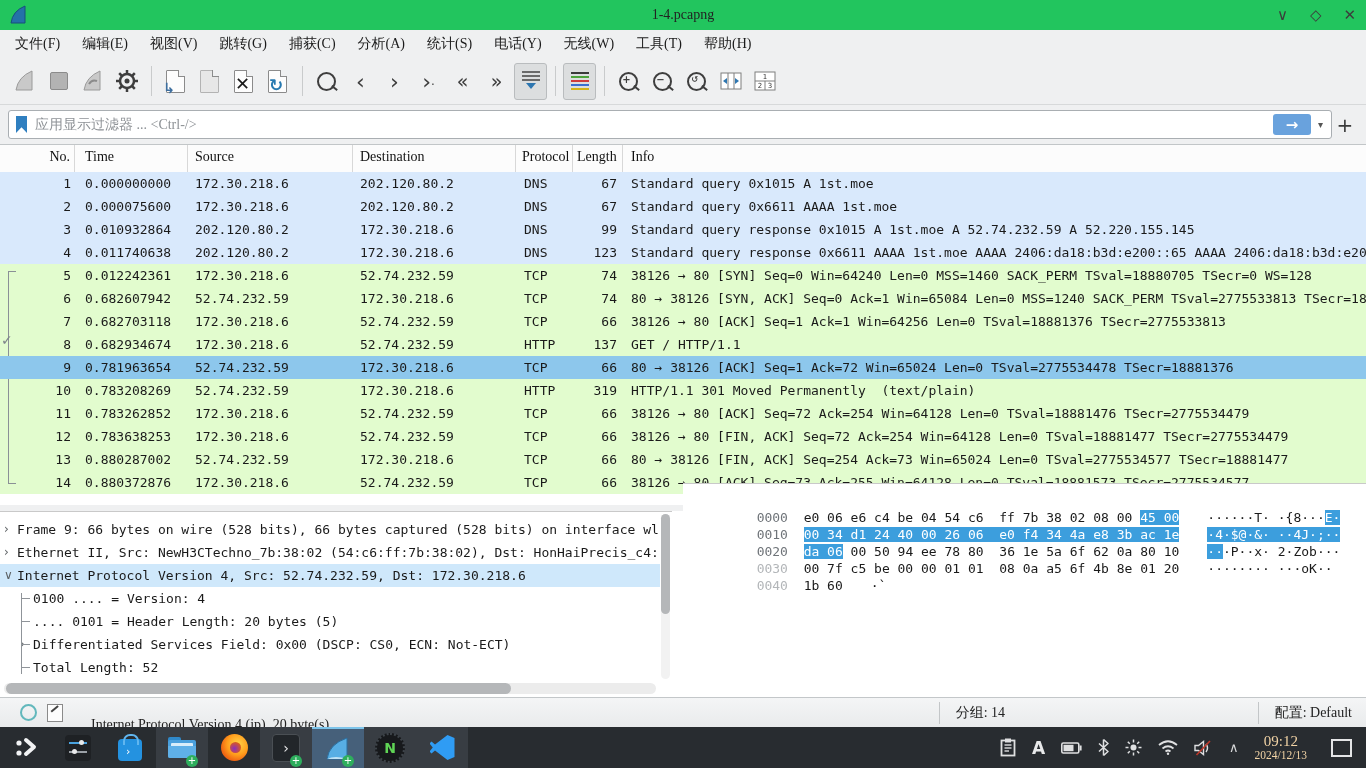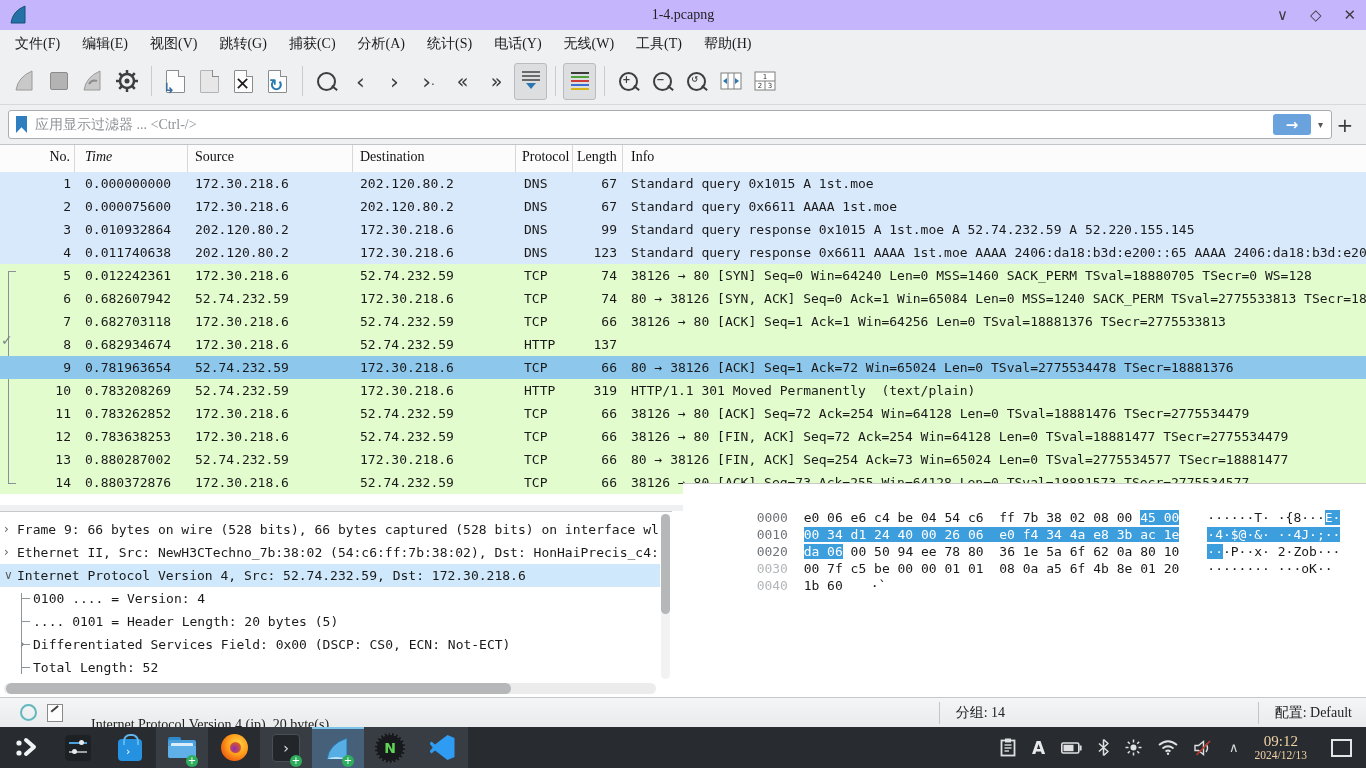--- a/index.html
+++ b/index.html
@@ -1,19 +1,19 @@
 <!DOCTYPE html>
 <html><head>
 <meta charset="utf-8">
 <style>
   html,body{margin:0;padding:0;background:#444;}
   #screen{position:relative;width:1366px;height:768px;overflow:hidden;
     font-family:"Liberation Serif","DejaVu Serif",serif;font-size:14px;color:#1a1a1a;background:#ffffff;}
   
-  #titlebar{position:absolute;left:0;top:0;width:1366px;height:30px;background:#c4b5fd;display:flex;align-items:center;}
+  #titlebar{position:absolute;left:0;top:0;width:1366px;height:30px;background:#22c55e;display:flex;align-items:center;}
   #title{position:absolute;left:0;right:0;text-align:center;font-size:14px;color:#222;}
   .winbtns{position:absolute;right:10px;top:0;height:30px;display:flex;align-items:center;gap:22px;color:#3c3c3c;font-size:15px;}
   .winbtn{cursor:default;line-height:1;font-family:"DejaVu Sans",sans-serif;}
   #app-fin{margin-left:10px;z-index:2;}
   #menubar{position:absolute;left:0;top:30px;width:1366px;height:28px;background:#eff0f1;display:flex;align-items:center;padding-left:4px;box-sizing:border-box;}
   .menu-item{padding:3px 11px;color:#1b1b1b;}
   #toolbar{position:absolute;left:0;top:58px;width:1366px;height:47px;background:#eff0f1;display:flex;align-items:center;padding-left:8px;box-sizing:border-box;border-bottom:1px solid #d7d9da;}
   .tbtn{width:33px;height:37px;display:flex;align-items:center;justify-content:center;margin-right:1px;border-radius:3px;position:relative;}
   .tbtn.pressed{background:#dcdedf;border:1px solid #b9bcbe;box-sizing:border-box;}
   .tsep{width:1px;height:30px;background:#c9cbcc;margin:0 7px;}
@@ -267,21 +267,21 @@
       <span id="bookmark"></span>
       <input id="filter-input" placeholder="应用显示过滤器 ... &lt;Ctrl-/&gt;" style="">
       <span id="apply-btn">→</span>
       <span id="apply-caret">▾</span>
     </div>
     <span id="add-filter-btn">+</span>
   </div>
 
   <div id="pkt-header">
     <span class="hcell co-no">No.</span>
-    <span class="hcell co-time" style="padding-left:10px;font-style:italic;">Time</span>
+    <span class="hcell co-time" style="padding-left:10px;">Time</span>
     <span class="hcell co-src">Source</span>
     <span class="hcell co-dst">Destination</span>
     <span class="hcell co-proto" style="padding-left:6px;">Protocol</span>
     <span class="hcell co-len" style="text-align:center;padding-left:4px;">Length</span>
     <span class="hcell co-info" style="border-right:none;">Info</span>
   </div>
 
   <div id="pkt-rows">
     <div class="prow c-blue">
         <span class="co-no">1</span>
@@ -346,20 +346,21 @@
         <span class="co-len">66</span>
         <span class="co-info">38126 → 80 [ACK] Seq=1 Ack=1 Win=64256 Len=0 TSval=18881376 TSecr=2775533813</span>
       </div>
       <div class="prow c-green">
         <span class="co-no">8</span>
         <span class="co-time">0.682934674</span>
         <span class="co-src">172.30.218.6</span>
         <span class="co-dst">52.74.232.59</span>
         <span class="co-proto">HTTP</span>
         <span class="co-len">137</span>
+        <span class="co-info">GET / HTTP/1.1</span>
       </div>
       <div class="prow c-sel">
         <span class="co-no">9</span>
         <span class="co-time">0.781963654</span>
         <span class="co-src">52.74.232.59</span>
         <span class="co-dst">172.30.218.6</span>
         <span class="co-proto">TCP</span>
         <span class="co-len">66</span>
         <span class="co-info">80 → 38126 [ACK] Seq=1 Ack=72 Win=65024 Len=0 TSval=2775534478 TSecr=18881376</span>
       </div>

